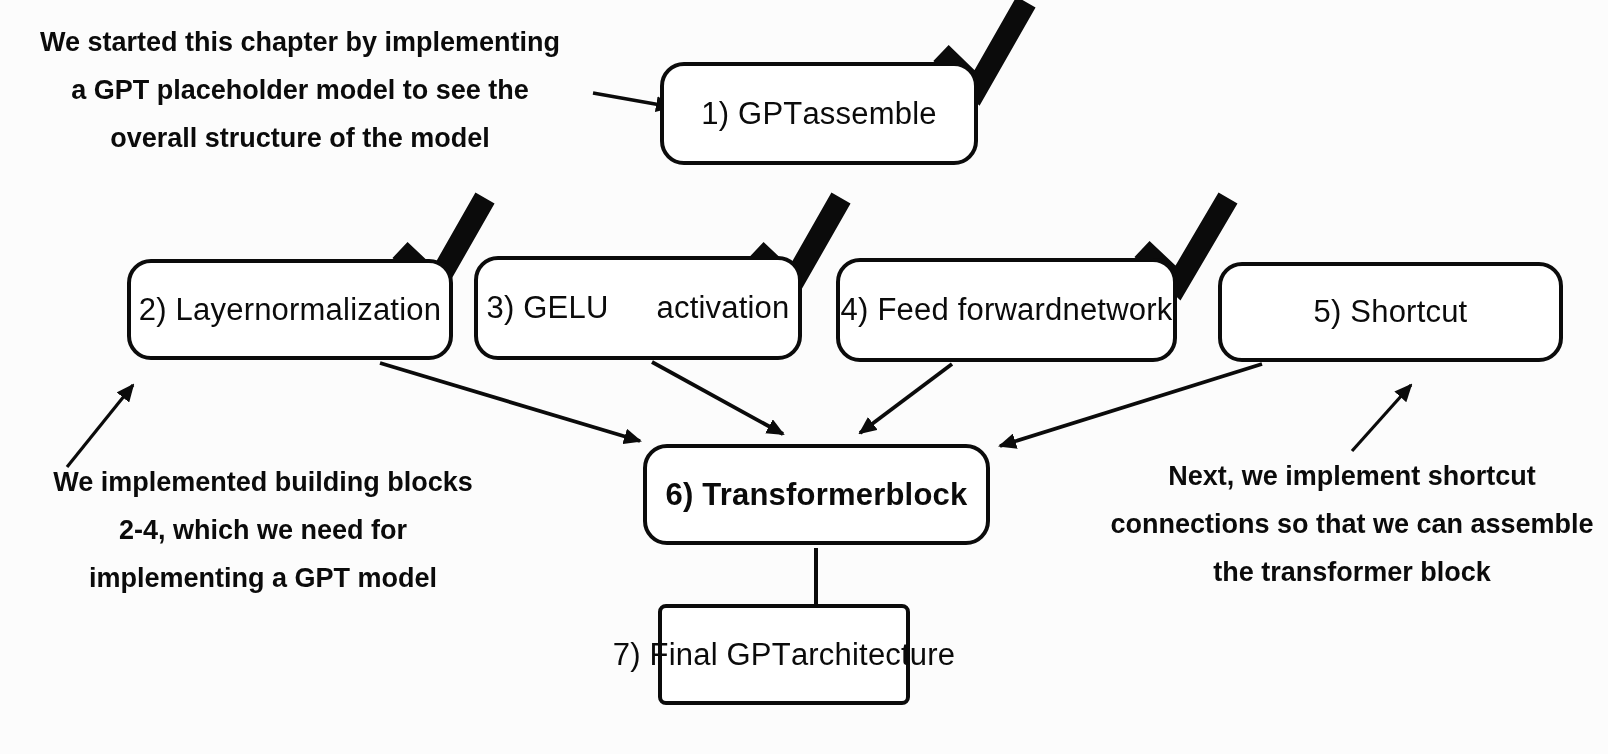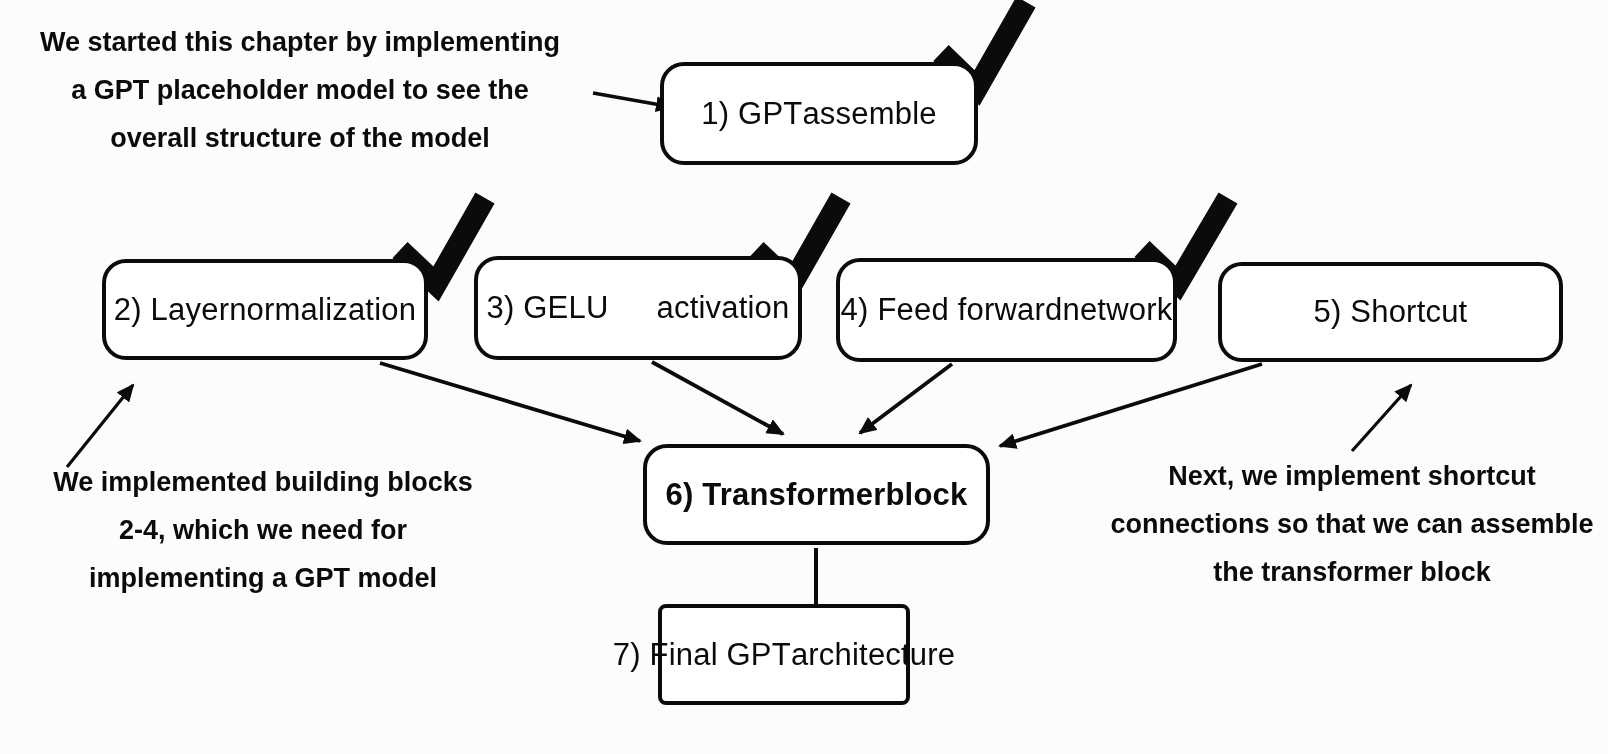--- a/index.html
+++ b/index.html
@@ -24,21 +24,21 @@
     border:4px solid var(--ink);
     border-radius:24px;
     display:flex;flex-direction:row;
     align-items:center;justify-content:center;
     font-size:31px;line-height:42px;
     text-align:center;
     letter-spacing:0.2px;
   }
   .node span{white-space:nowrap;}
   .n1{left:660px;top:62px;width:318px;height:103px;}
-  .n2{left:102px;top:259px;width:326px;height:101px;}
+  .n2{left:127px;top:259px;width:326px;height:101px;}
   .n3{left:474px;top:256px;width:328px;height:104px;gap:48px;}
   .n4{left:836px;top:258px;width:341px;height:104px;}
   .n5{left:1218px;top:262px;width:345px;height:100px;}
   .n6{left:643px;top:444px;width:347px;height:101px;font-weight:bold;}
   .n7{left:658px;top:604px;width:252px;height:101px;border-radius:8px;}
   .note{
     position:absolute;
     display:flex;flex-direction:column;align-items:center;
     font-weight:bold;
     font-size:27px;line-height:48px;

